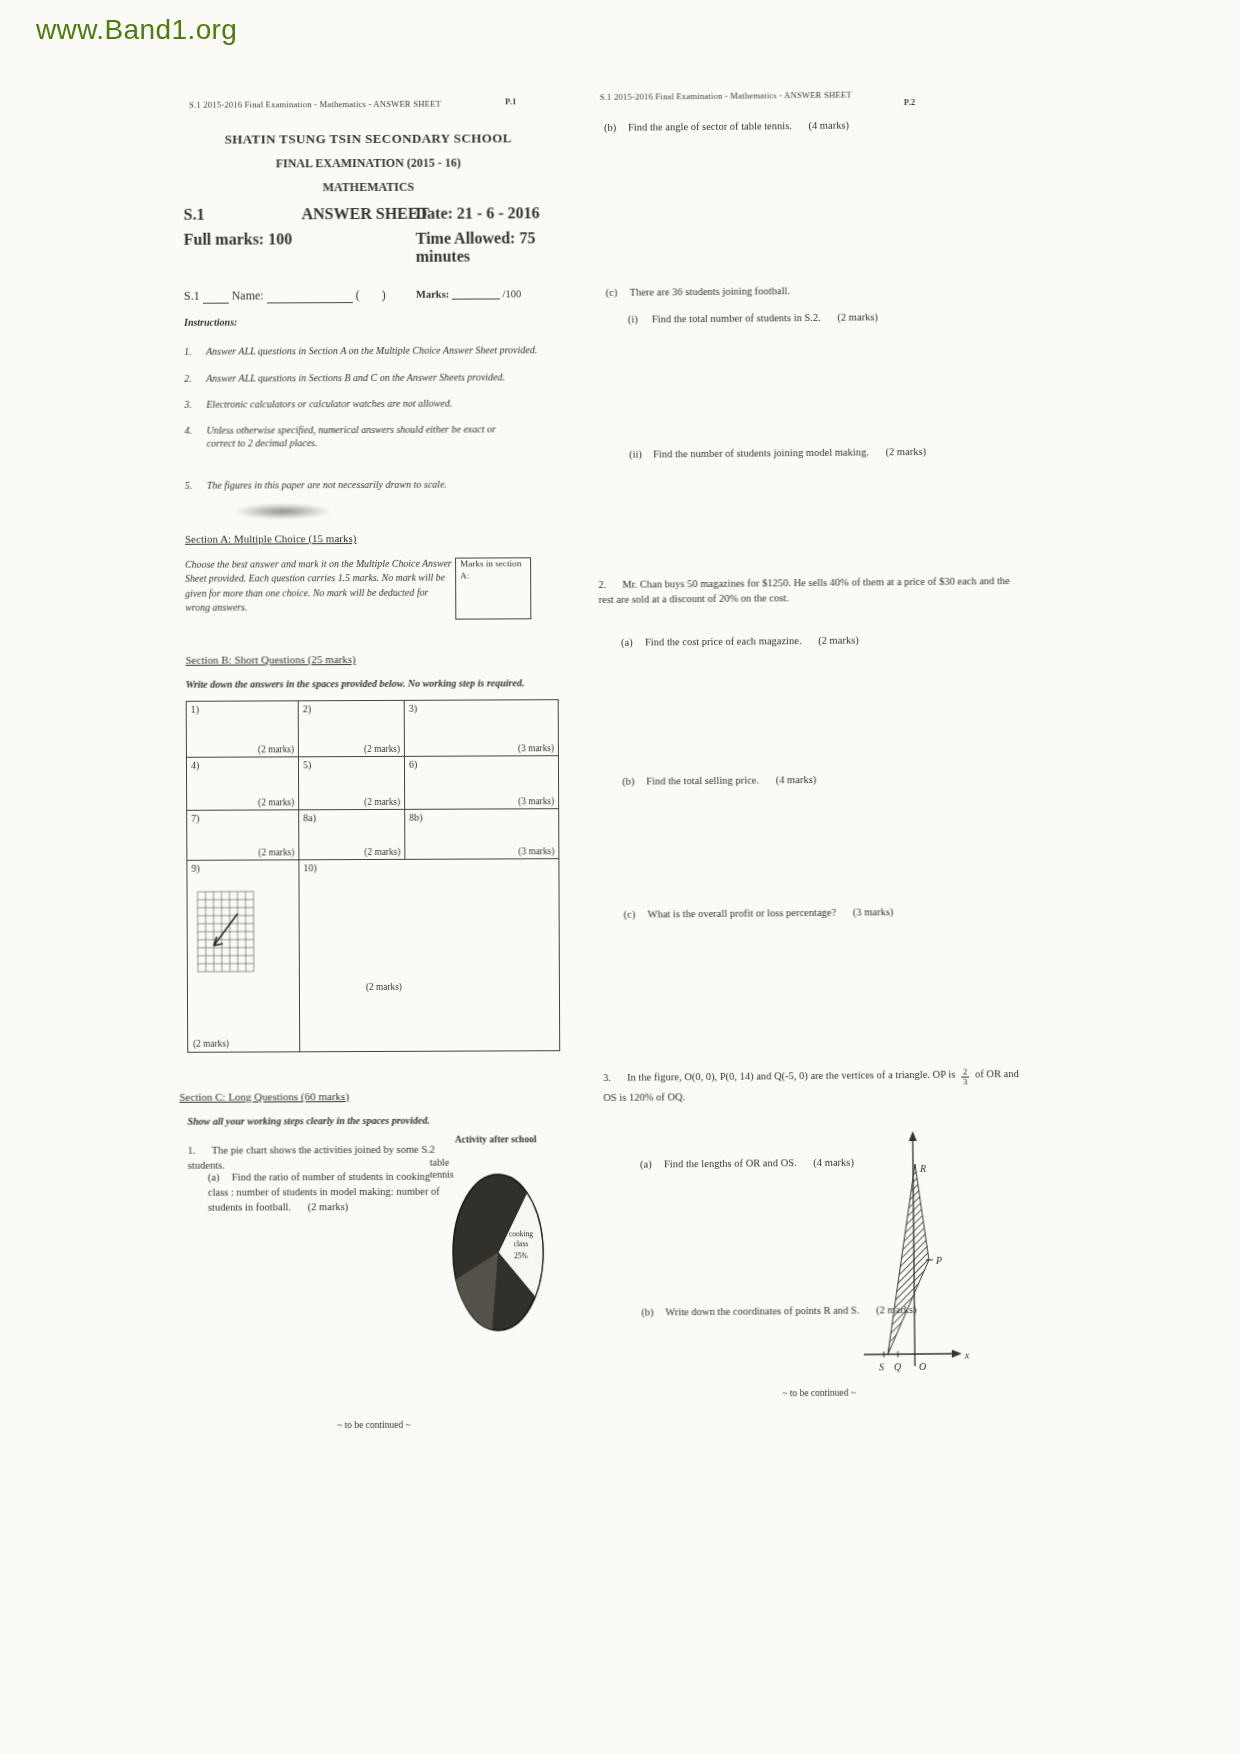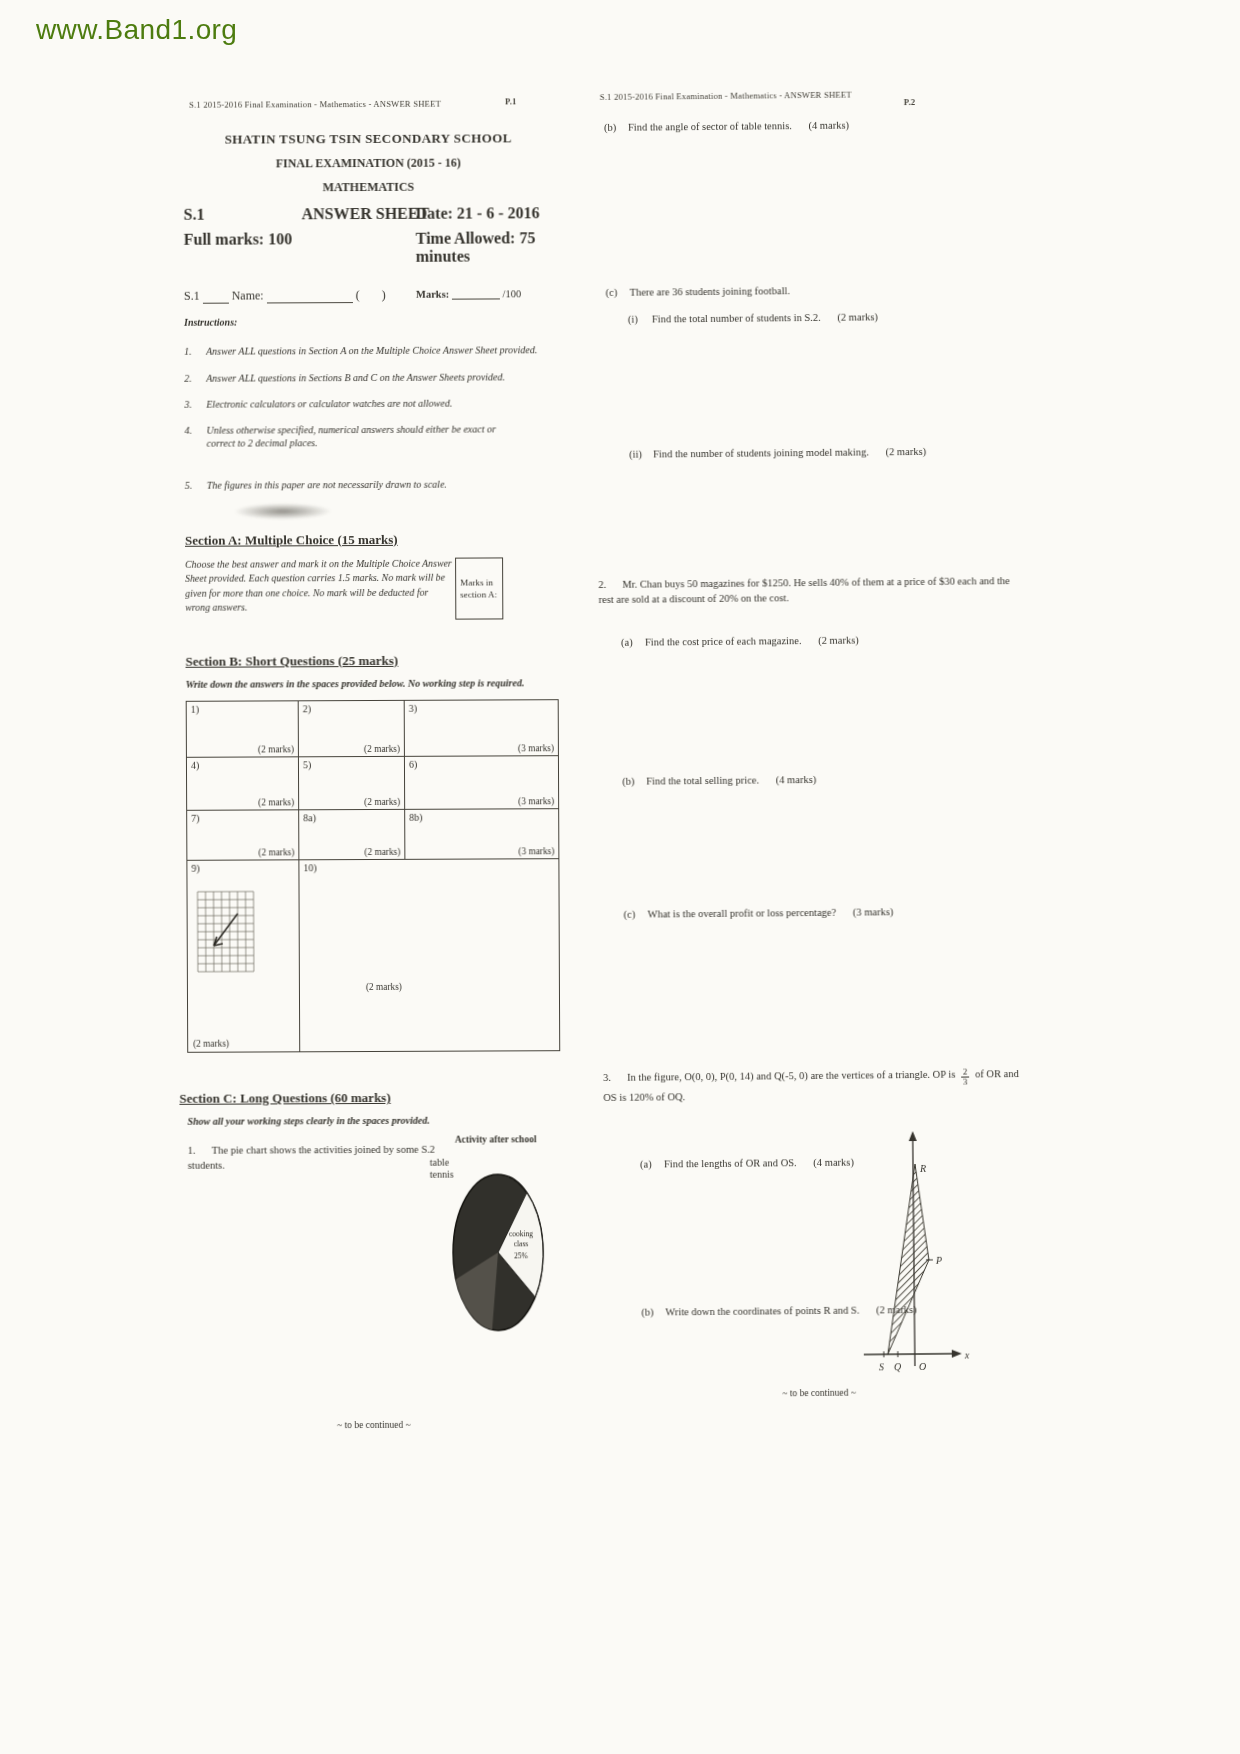--- a/index.html
+++ b/index.html
@@ -7,21 +7,21 @@
   body{position:relative;background:#fbfaf6;font-family:"Liberation Serif",serif;color:#36342e;overflow:hidden}
   .wm{position:absolute;left:36px;top:14px;font-size:28px;font-family:"Liberation Sans",sans-serif;color:#4d7c0f;letter-spacing:.4px}
   .page{position:absolute;filter:blur(.24px)}
   #p1{left:178px;top:95px;width:386px;height:1355px;transform:rotate(-.25deg)}
   #p2{left:592px;top:82px;width:442px;height:1335px;transform:rotate(-.55deg)}
   .abs{position:absolute}
   .b{font-weight:700}
   .i{font-style:italic}
   .ctr{width:100%;text-align:center}
   .tiny{font-size:8.6px;letter-spacing:.2px;color:#45423a}
-  .sech{font-size:13px;font-weight:700;text-decoration:underline}
+  .sech{font-size:11px;font-weight:400;text-decoration:underline}
   .blank{display:inline-block;border-bottom:1px solid #4a473f;height:12px;vertical-align:bottom}
   .irow{position:absolute;left:8px;width:354px;font-style:italic;font-size:10px;line-height:1.3}
   .inum{position:absolute;left:0;top:0}
   .itxt{display:block;margin-left:22px}
   .qrow{position:absolute;font-size:10.5px;line-height:1.45}
   .ql{display:inline-block;min-width:24px}
   .qm{margin-left:14px;white-space:nowrap}
   table.sq{border-collapse:collapse;width:372px;table-layout:fixed}
   table.sq td{border:1.3px solid #45423a;vertical-align:top;position:relative;font-size:10px;padding:2px 4px}
   tr.h1 td{height:56px}
@@ -30,21 +30,21 @@
   tr.h4 td{height:192px}
   .cm{position:absolute;right:4px;bottom:2px;font-size:9.3px}
   .cm9{position:absolute;left:5px;bottom:3px;font-size:9.3px}
   .cm10{position:absolute;left:66px;top:122px;font-size:9.3px}
   .frac{display:inline-block;vertical-align:-7px;text-align:center;line-height:1.05;margin:0 3px;font-size:9px}
   .fn{display:block;border-bottom:1px solid #36342e;padding:0 2px}
   .fd{display:block}
   .figlab{font-size:10px;font-style:italic;fill:#36342e}
   svg text{font-family:"Liberation Serif",serif;fill:#2a2822}
   .smudge{position:absolute;left:58px;top:408px;width:96px;height:16px;background:radial-gradient(ellipse at center,rgba(45,42,33,.5),rgba(45,42,33,0) 72%);filter:blur(1px)}
-  .mbox{position:absolute;left:278px;top:463px;width:48px;height:62px;border:1.6px solid #45423a;font-size:9.2px;padding:19px 4px;line-height:1.3}
+  .mbox{position:absolute;left:278px;top:463px;width:76px;height:62px;border:1.6px solid #45423a;font-size:9.2px;padding:0 4px;line-height:1.3}
   .foot{position:absolute;width:100%;text-align:center;font-size:9.5px}
 </style>
 </head>
 <body>
 
 <div class="wm">www.Band1.org</div>
 
 <div class="page" id="p1">
 
   <div class="abs tiny" style="left:14px;top:4px;width:300px">S.1 2015-2016 Final Examination - Mathematics - ANSWER SHEET</div>
@@ -143,20 +143,24 @@
       </td>
     </tr>
   </tbody>
     </table>
 
   <div class="abs sech" style="left:0;top:995px">Section C: Long Questions (60 marks)</div>
   <div class="abs b i" style="left:8px;top:1020px;font-size:10px">Show all your working steps clearly in the spaces provided.</div>
 
   <div class="qrow" style="left:8px;top:1047px;width:250px">
     <span class="ql">1.</span><span>The pie chart shows the activities joined by some S.2 students.</span>
+  </div>
+  <div class="qrow" style="left:28px;top:1074px;width:232px">
+    <span class="ql">(a)</span><span>Find the ratio of number of students in cooking class : number of students in model making: number of students in football.</span>
+    <span class="qm">(2 marks)</span>
   </div>
 
   <div class="abs" style="left:250px;top:1040px;width:132px;height:230px">
     <div class="ctr b" style="font-size:9.5px">Activity after school</div>
     <div class="abs" style="left:0;top:22px;width:34px;font-size:10px;line-height:1.15">table tennis</div>
     <svg width="124" height="192" viewBox="0 0 124 192" style="display:block;margin:12px 0 0 8px">
       <ellipse cx="60" cy="96" rx="45" ry="78" fill="#31302b" stroke="#14130f" stroke-width="1.5"></ellipse>
       <path d="M60,96 L17.7,122.7 A45,78 0 0 0 53.7,173.3 Z" fill="#54514a"></path>
       <path d="M60,96 L96.9,140.8 A45,78 0 0 0 88.9,36.3 Z" fill="#f7f6f1" stroke="#201f1b" stroke-width="1"></path>
       <text x="83" y="80" font-size="7.5" text-anchor="middle">cooking</text>

